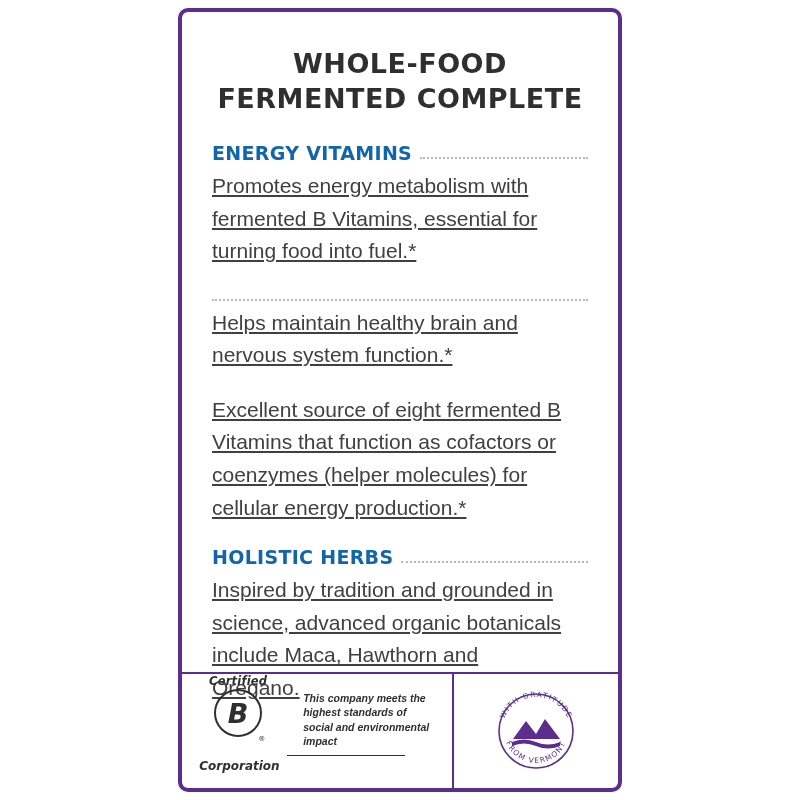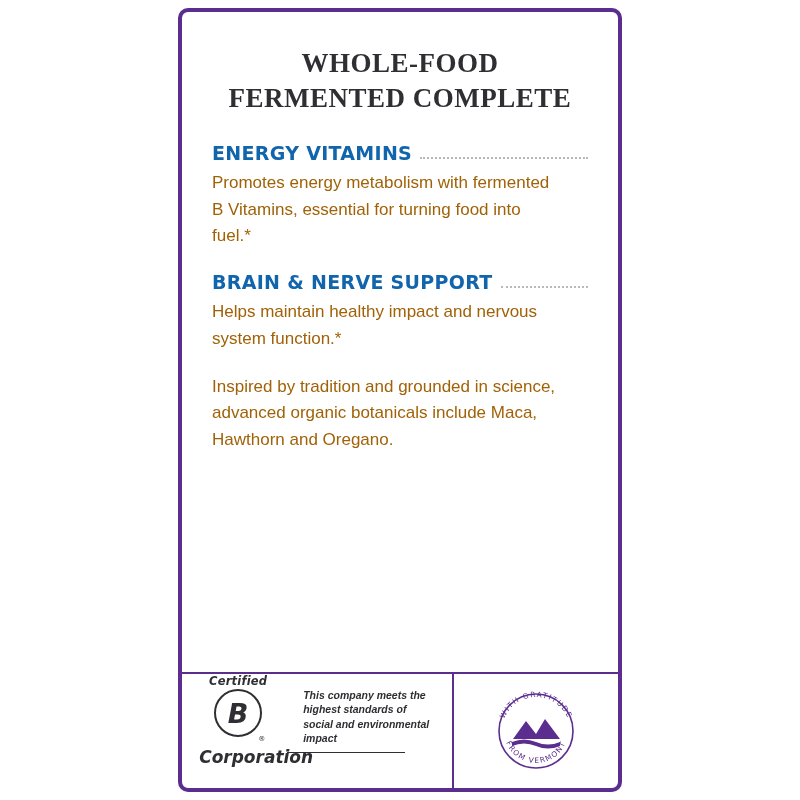--- a/index.html
+++ b/index.html
@@ -33,21 +33,20 @@
     font-weight: bold;
     font-size: 27px;
     line-height: 1.3;
     letter-spacing: 0.5px;
     color: #2f2f33;
     text-align: center;
     margin: 6px 0 26px 0;
   }
   .main-title .line {
     display: block;
-    font-family: Liberation Serif, serif;
   }
 
   .section {
     margin-bottom: 22px;
   }
 
   .sec-head {
     display: flex;
     align-items: center;
     gap: 8px;
@@ -65,25 +64,26 @@
 
   .dots {
     flex: 1 1 auto;
     height: 2px;
     border-bottom: 2px dotted #b9b9bd;
     margin-top: 7px;
   }
 
   .sec-body {
     font-family: "Liberation Sans", sans-serif;
-    font-size: 17px;
+    font-size: 21px;
     line-height: 1.55;
-    color: #a16207;
+    color: #404040;
     margin: 0;
     max-width: 350px;
+    text-decoration: underline;
   }
 
   .footer {
     position: absolute;
     left: 0;
     bottom: 0;
     width: 100%;
     height: 116px;
     border-top: 2px solid #5b2d8e;
     display: flex;
@@ -140,23 +140,23 @@
     font-weight: bold;
     line-height: 1;
   }
   .bcorp-reg {
     font-size: 7px;
     text-align: right;
     padding-right: 12px;
     margin-top: -2px;
   }
   .bcorp-corporation {
-    font-size: 17px;
-    font-weight: bold;
-    margin-top: 4px;
+    font-size: 12px;
+    font-weight: bold;
+    margin-top: 16px;
   }
   .bcorp-text {
     font-family: "Liberation Sans", sans-serif;
     font-size: 10.5px;
     line-height: 1.35;
     color: #2f2f33;
     font-weight: bold;
     max-width: 132px;
     margin-left: 16px;
   }
@@ -191,30 +191,34 @@
     <div class="section">
       <div class="sec-head">
         <div class="sec-title">ENERGY VITAMINS</div>
         <div class="dots"></div>
       </div>
       <p class="sec-body">Promotes energy metabolism with fermented B Vitamins, essential for turning food into fuel.*</p>
     </div>
 
     <div class="section">
       <div class="sec-head">
-        <div class="sec-title">BRAIN &amp; NERVE SUPPORT</div>
         <div class="dots"></div>
       </div>
-      <p class="sec-body">Helps maintain healthy impact and nervous system function.*</p>
-    </div>
-
-    <div class="section">
-    </div>
-
-    <div class="section">
+      <p class="sec-body">Helps maintain healthy brain and nervous system function.*</p>
+    </div>
+
+    <div class="section">
+      <p class="sec-body">Excellent source of eight fermented B Vitamins that function as cofactors or coenzymes (helper molecules) for cellular energy production.*</p>
+    </div>
+
+    <div class="section">
+      <div class="sec-head">
+        <div class="sec-title">HOLISTIC HERBS</div>
+        <div class="dots"></div>
+      </div>
       <p class="sec-body">Inspired by tradition and grounded in science, advanced organic botanicals include Maca, Hawthorn and Oregano.</p>
     </div>
 
   </div>
 
   <div class="footer">
 
     <div class="footer-left">
       <div class="bcorp">
         <div class="bcorp-mark">

